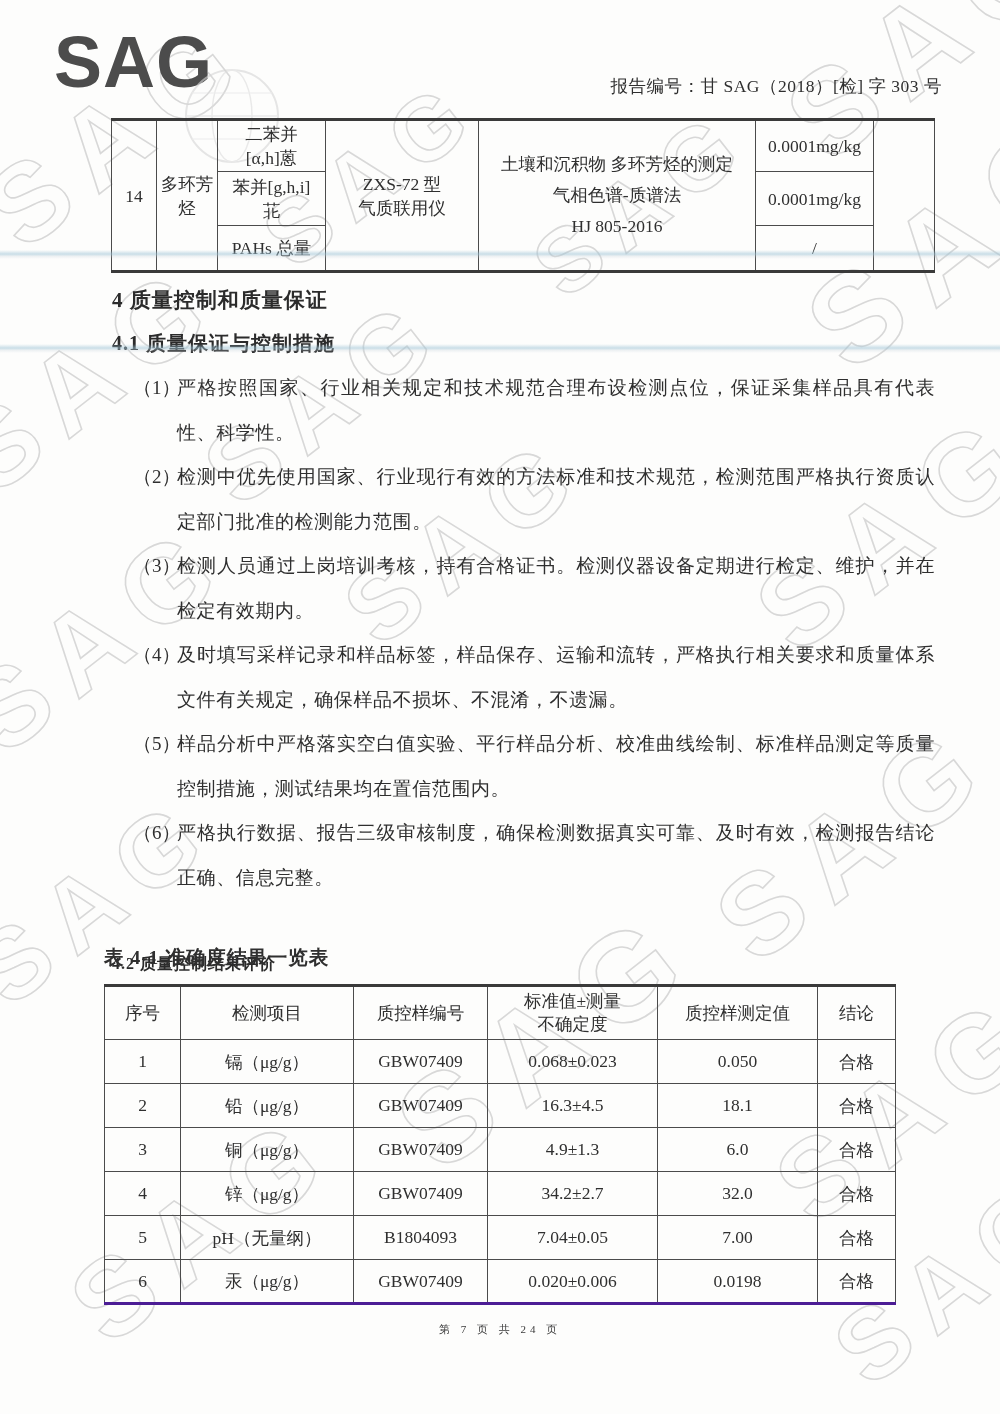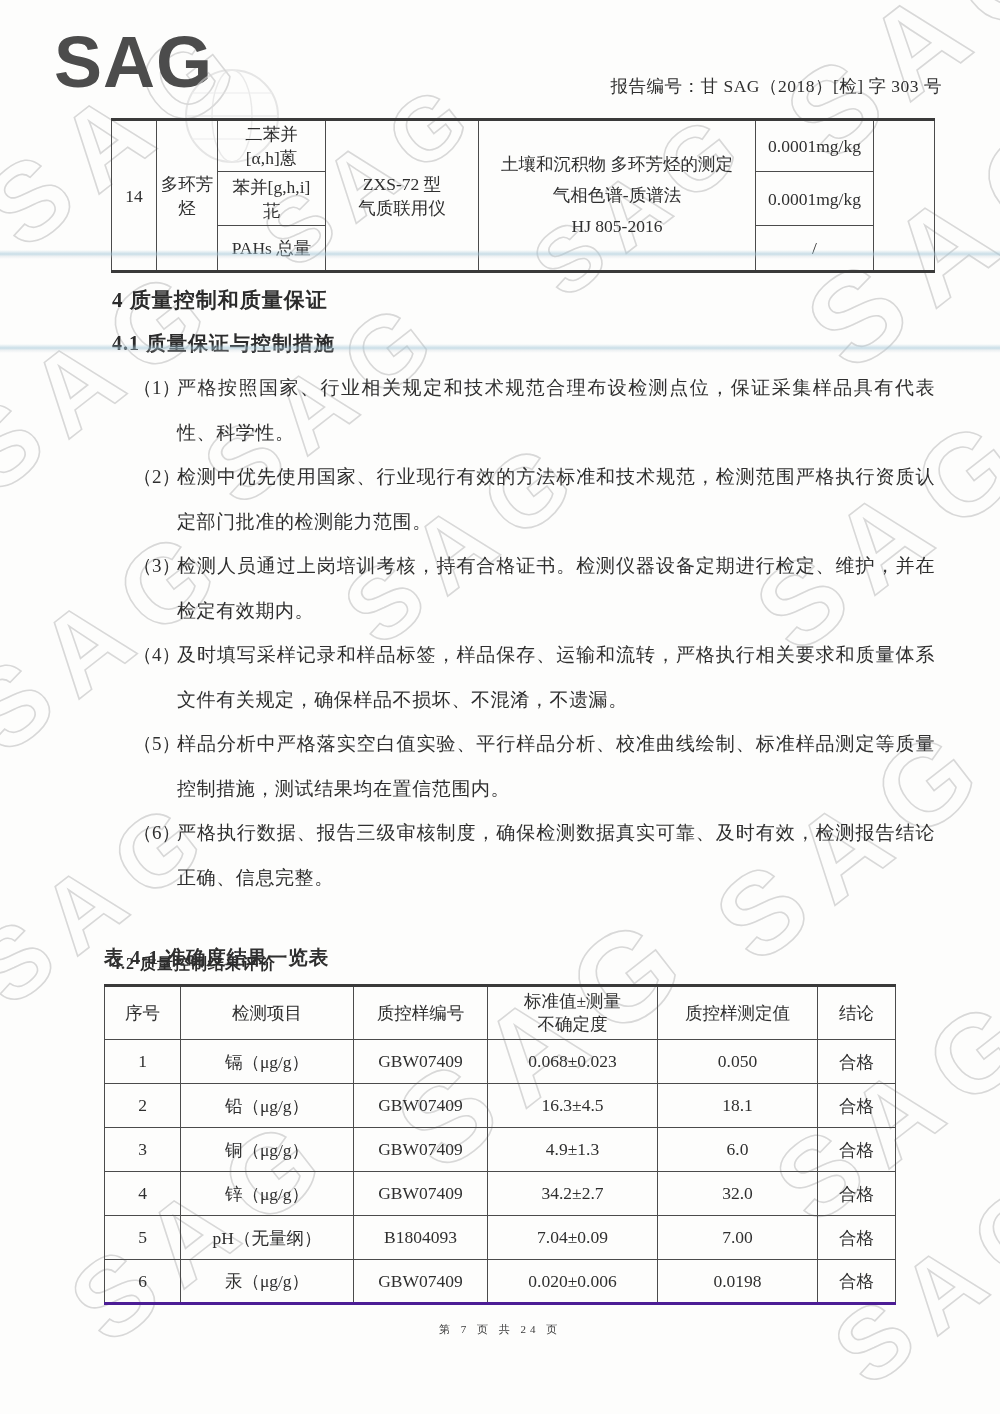--- a/index.html
+++ b/index.html
@@ -277,21 +277,21 @@
             <td>锌（μg/g）</td>
             <td>GBW07409</td>
             <td>34.2±2.7</td>
             <td>32.0</td>
             <td>合格</td>
           </tr>
           <tr>
             <td>5</td>
             <td>pH（无量纲）</td>
             <td>B1804093</td>
-            <td>7.04±0.09</td>
+            <td>7.04±0.05</td>
             <td>7.00</td>
             <td>合格</td>
           </tr>
           <tr>
             <td>6</td>
             <td>汞（μg/g）</td>
             <td>GBW07409</td>
             <td>0.020±0.006</td>
             <td>0.0198</td>
             <td>合格</td>

